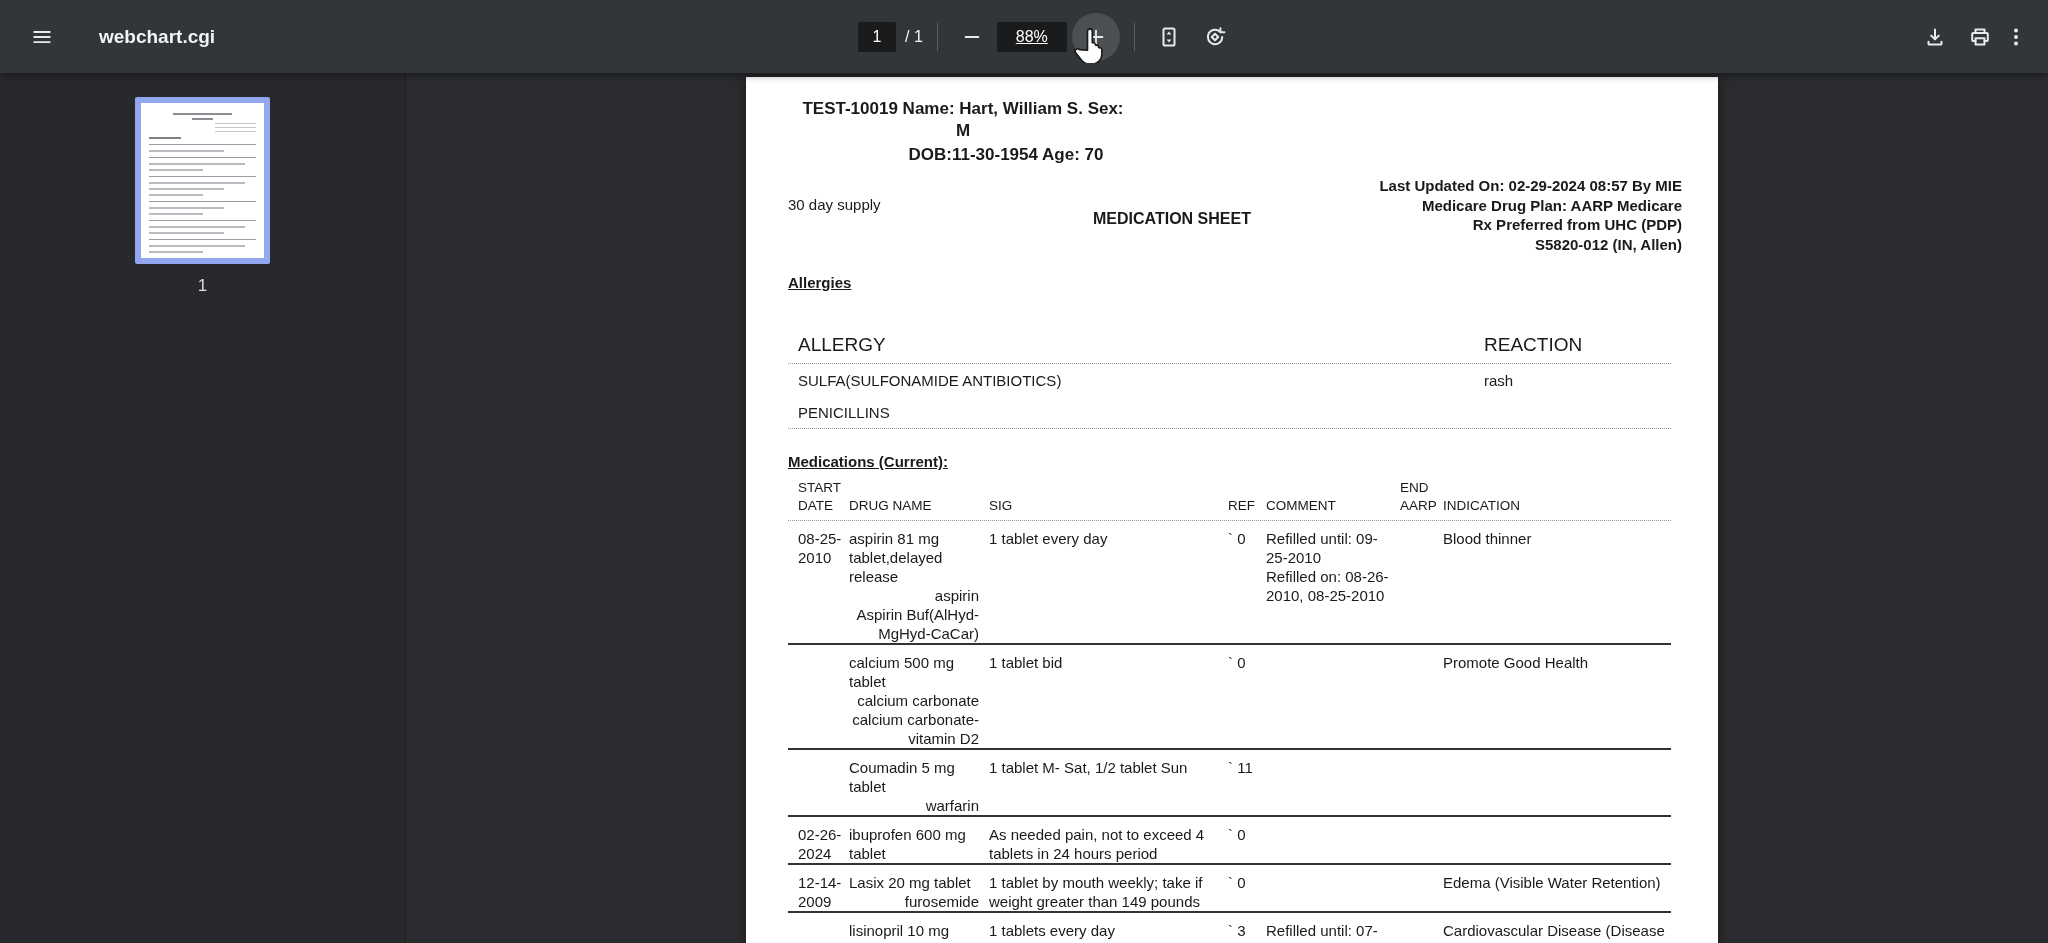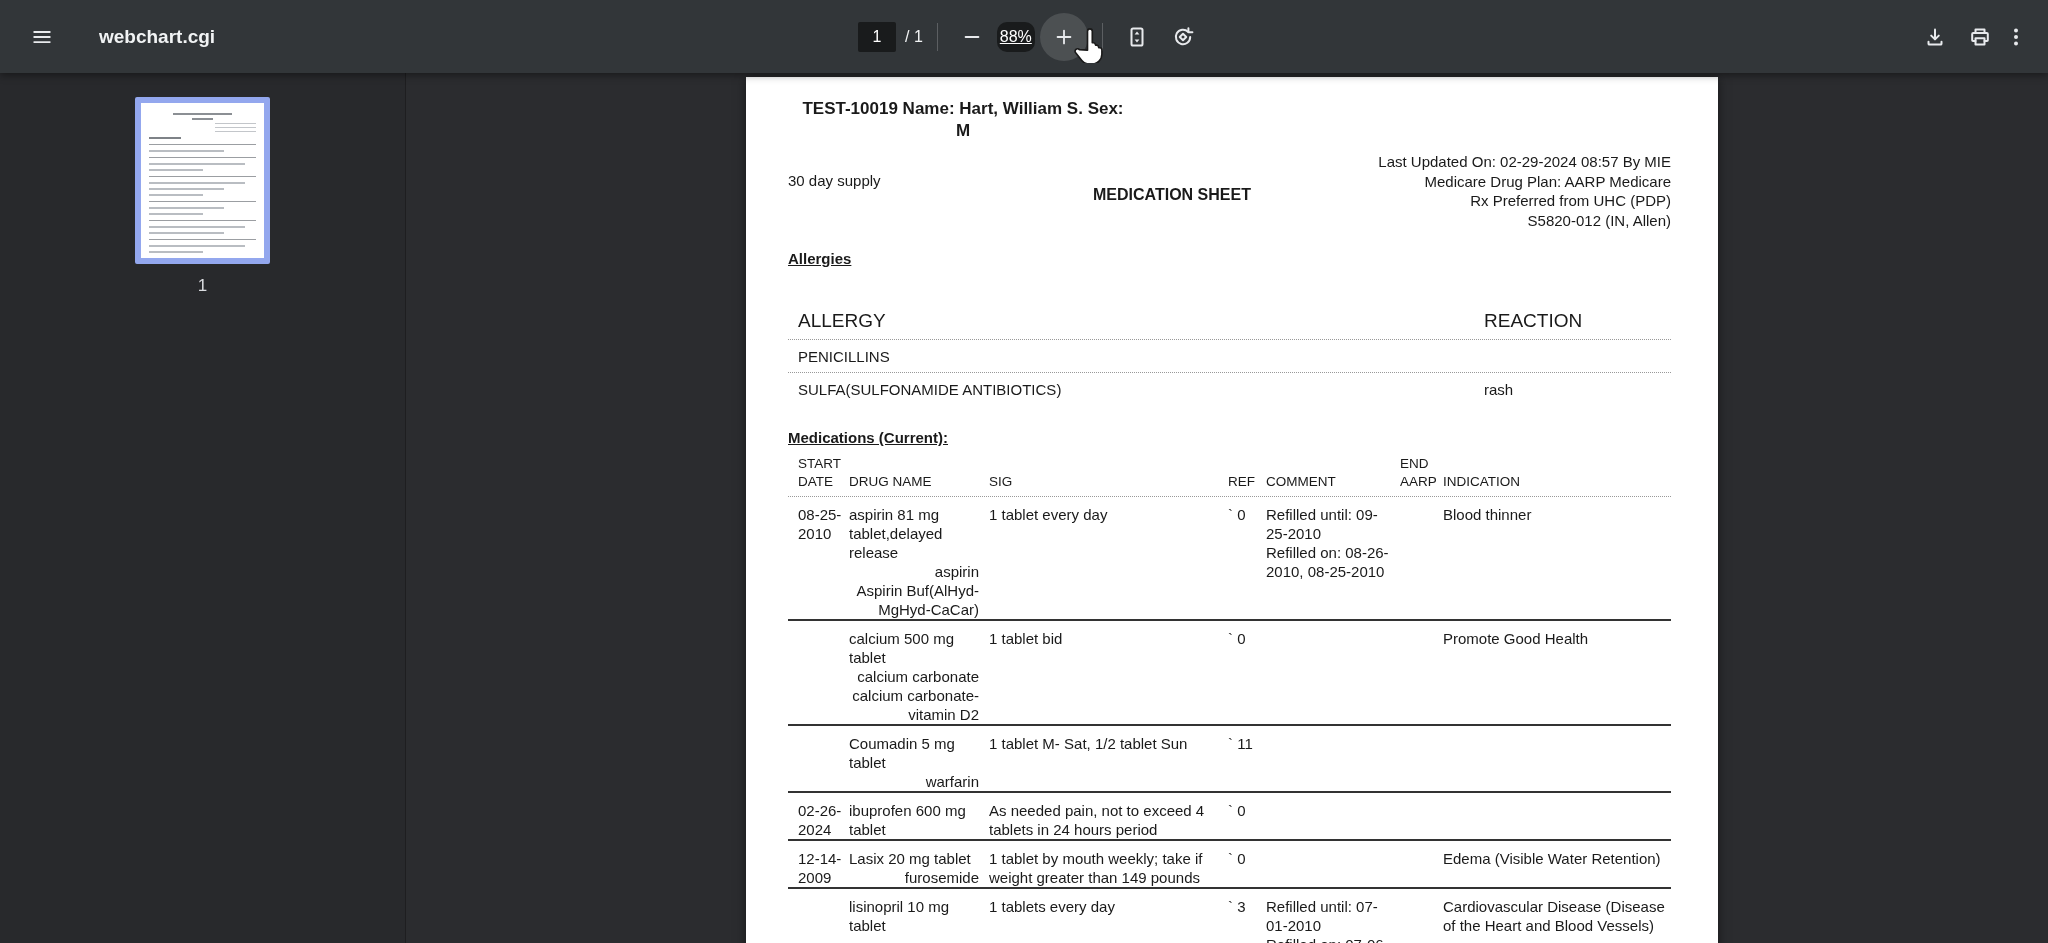--- a/index.html
+++ b/index.html
@@ -22,21 +22,21 @@
   .tb-btn.big { width:48px; height:48px; }
   .tb-btn.hovered { background:rgba(255,255,255,.13); }
   .tb-btn svg { display:block; }
   .ico { stroke:#e8eaed; stroke-width:2; fill:none; stroke-linecap:round; stroke-linejoin:round; }
   .ico-fill { fill:#e8eaed; stroke:none; }
   .page-box { width:38px; height:30px; background:#191b1c; border-radius:2px;
               color:#fff; font-size:16px; display:flex; align-items:center;
               justify-content:center; cursor:text; }
   .page-total { margin-left:9px; font-size:16px; color:#f1f3f4; white-space:pre; }
   .tb-divider { width:1px; height:28px; background:#5c5f62; margin:0 14px; }
-  .zoom-box { width:38px; height:30px; background:#191b1c; border-radius:10px;
+  .zoom-box { width:70px; height:30px; background:#191b1c; border-radius:2px;
               color:#fff; font-size:16px; display:flex; align-items:center;
               justify-content:center; margin:0 5px; cursor:default;text-decoration:underline; }
 
   
   .content { display:flex; height:870px; }
   .sidebar { width:406px; background:#28292c; border-right:1px solid #1e1e20;
              display:flex; flex-direction:column; align-items:center; flex:none; }
   .thumb { margin-top:24px; width:135px; height:167px; border:6px solid #93a7ee;
            border-radius:2px; background:#fff; cursor:pointer; overflow:hidden;
            padding:10px 8px 0 8px; }
@@ -53,22 +53,22 @@
   .page { position:absolute; left:340px; top:4px; width:972px; height:920px;
           background:#fff; color:#1a1a1a; box-shadow:0 2px 10px rgba(0,0,0,.5); }
 
   
   .patient { margin-top:21px; width:434px; text-align:center;
              font-size:17px; font-weight:bold; line-height:22px; }
   .patient .dob { position:relative; left:43px; margin-top:2px; }
   .band { position:relative; height:102px; }
   .supply { position:absolute; left:42px; top:30px; font-size:15px; }
   .sheet-title { position:absolute; left:347px; top:44px; font-size:16px; font-weight:bold; }
-  .meta { position:absolute; right:47px; top:10px; text-align:right;
-          font-size:15px; line-height:19.5px; }
+  .meta { position:absolute; right:36px; top:10px; text-align:right;
+          font-size:15px; line-height:19.5px;font-weight:bold; }
   .sec-title { font-size:15px; font-weight:bold;text-decoration:underline; }
 
   .allergies { margin:6px 47px 0 42px; }
   .al-grid { display:grid; grid-template-columns:686px 1fr; padding-left:10px; }
   .al-header { font-size:19px; padding-top:7px; padding-bottom:7px;
                border-bottom:1px dotted #999;margin-top:36px; }
   .al-row { font-size:15px; padding-top:8px; padding-bottom:7px; }
   .al-row.sep { border-bottom:1px dotted #999; }
 
   .meds { margin:24px 47px 0 42px; }
@@ -192,47 +192,48 @@
     </div>
     <div class="thumb-label">1</div>
   </div>
 
   <div class="viewer">
     <div class="page">
 
       <div class="patient">
         <div>TEST-10019 Name: Hart, William S. Sex:</div>
         <div>M</div>
+        <div class="dob">DOB:11-30-1954 Age: 70</div>
       </div>
 
       <div class="band">
         <div class="supply">30 day supply</div>
         <div class="sheet-title">MEDICATION SHEET</div>
         <div class="meta">
           <div>Last Updated On: 02-29-2024 08:57 By MIE</div>
           <div>Medicare Drug Plan: AARP Medicare</div>
           <div>Rx Preferred from UHC (PDP)</div>
           <div>S5820-012 (IN, Allen)</div>
         </div>
       </div>
 
       <div class="allergies">
         <div class="sec-title">Allergies</div>
         <div class="al-grid al-header">
           <div>ALLERGY</div>
           <div>REACTION</div>
         </div>
         <div id="allergy-rows">
+            <div class="al-grid al-row">
+              <div>SULFA(SULFONAMIDE ANTIBIOTICS)</div>
+              <div>rash</div>
+            </div>
             <div class="al-grid al-row sep">
               <div>PENICILLINS</div>
               <div></div>
-            </div>
-            <div class="al-grid al-row">
-              <div>SULFA(SULFONAMIDE ANTIBIOTICS)</div>
-              <div>rash</div>
             </div>
           </div>
       </div>
 
       <div class="meds">
         <div class="sec-title">Medications (Current):</div>
         <div class="med-grid med-header">
           <div class="mh-cell mh-start">START
 DATE</div>
           <div class="mh-cell">DRUG NAME</div>

